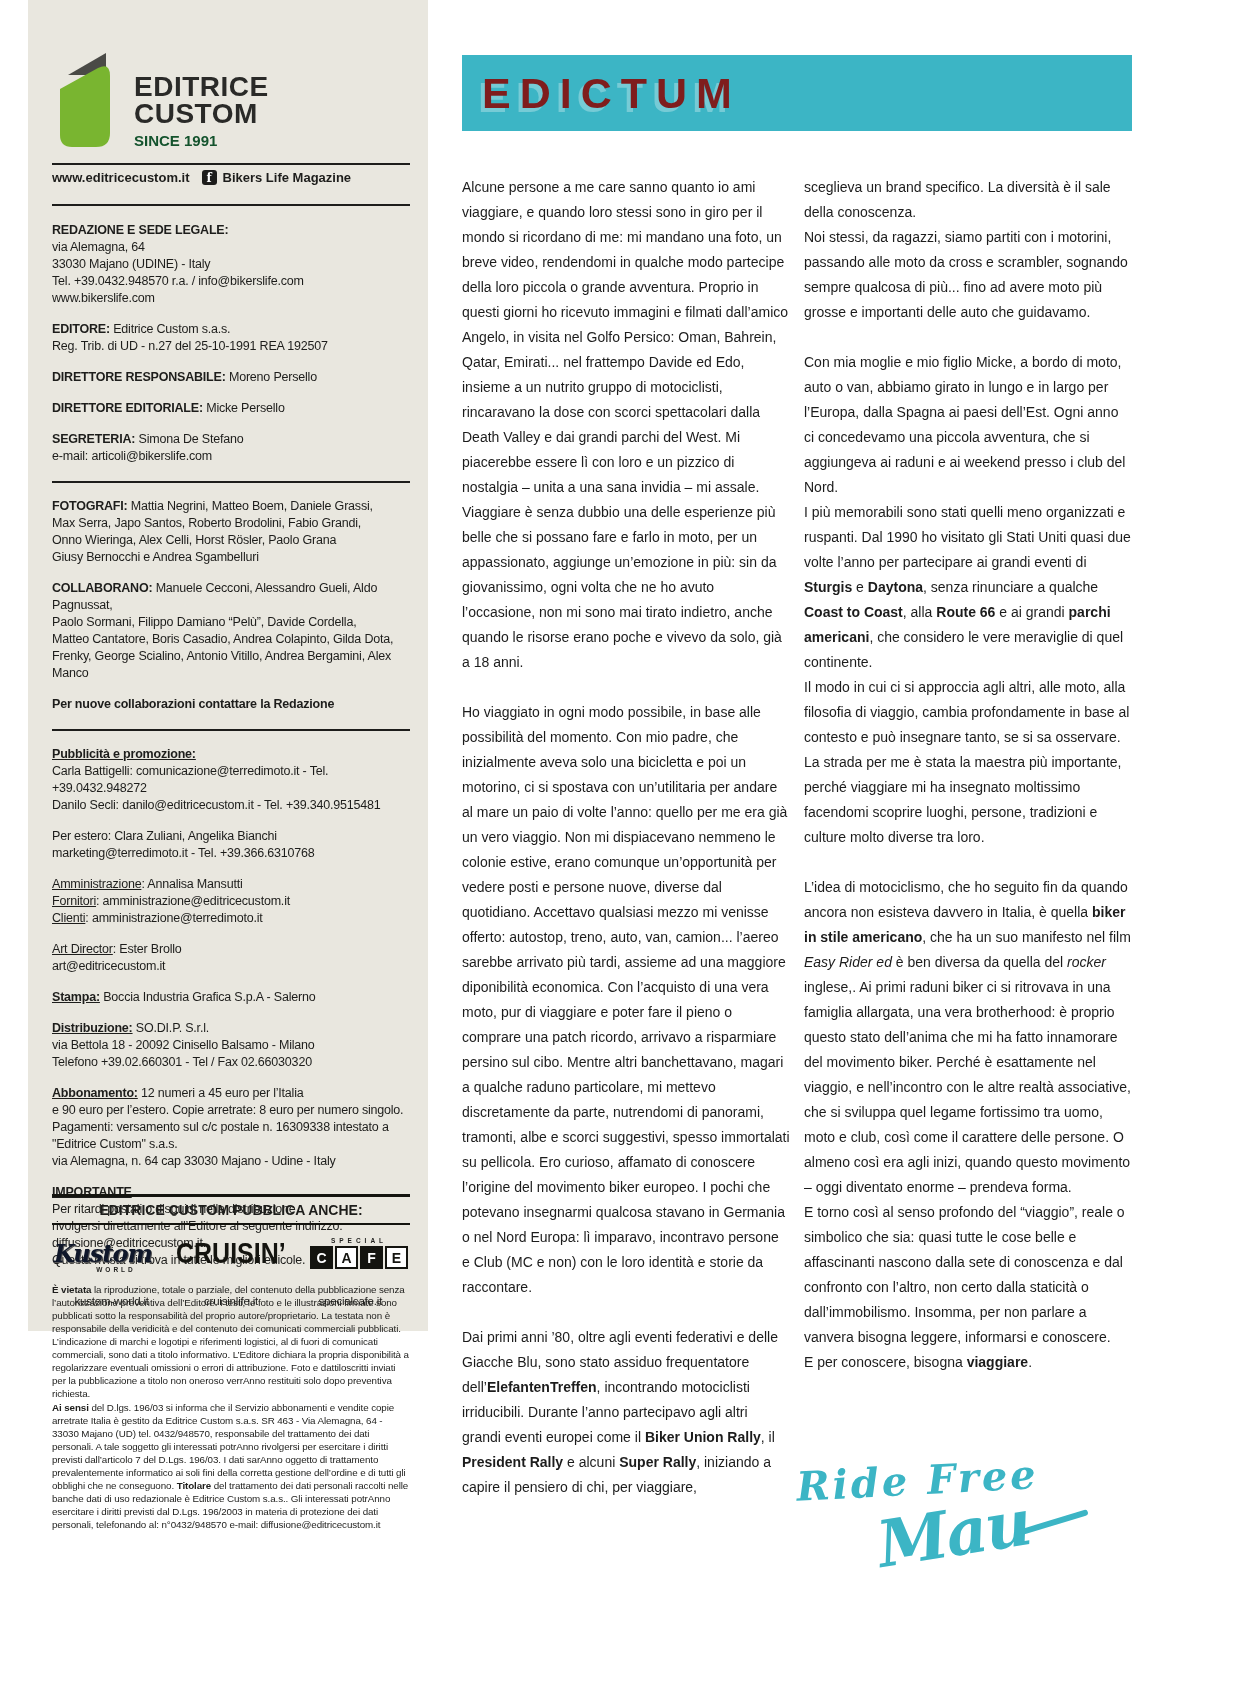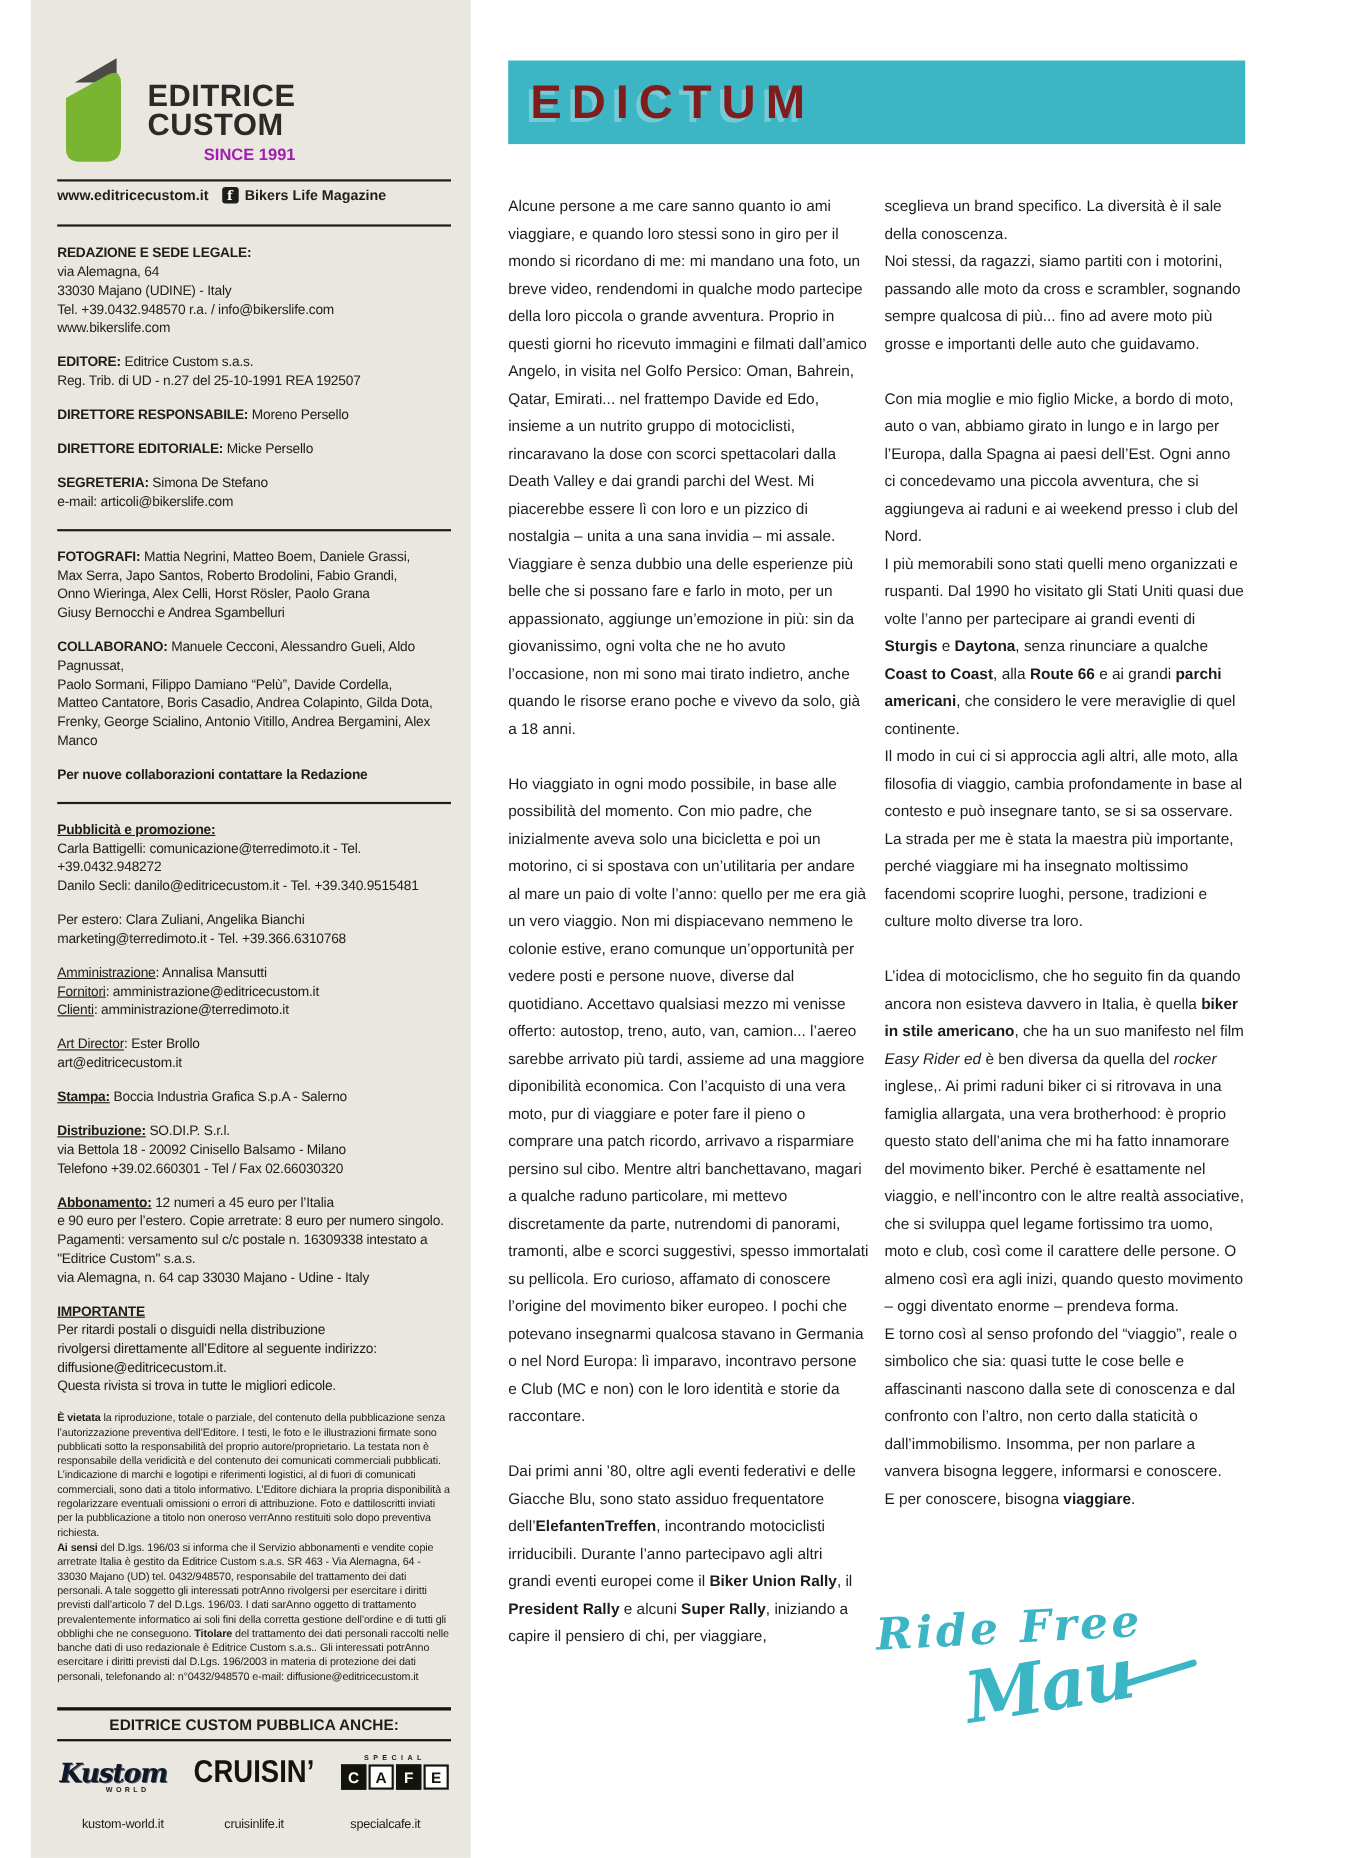--- a/index.html
+++ b/index.html
@@ -1,25 +1,25 @@
 <!DOCTYPE html>
 <html><head>
 <meta charset="utf-8">
 <style>
   html,body{margin:0;padding:0;background:#fff;}
   .page{position:relative;width:1240px;height:1689px;background:#ffffff;overflow:hidden;
         font-family:"Liberation Sans",sans-serif;color:#1d1d1b;}
   
-  .sidebar{position:absolute;left:28px;top:0;width:400px;height:1689px;background:#e9e7df;
+  .sidebar{position:absolute;left:28px;top:0;width:400px;height:1331px;background:#e9e7df;
            box-sizing:border-box;padding:45px 18px 0 24px;}
   .logo-row{display:flex;align-items:flex-start;}
   .logo-mark{width:72px;height:104px;flex:0 0 auto;}
   .logo-text{margin-left:10px;margin-top:28px;}
   .logo-l1,.logo-l2{font-size:28px;line-height:27px;font-weight:bold;letter-spacing:.5px;color:#2a2a28;}
-  .logo-l3{font-size:15px;font-weight:bold;margin-top:5px;color:#a21caf;text-align:right;}
+  .logo-l3{font-size:15px;font-weight:bold;margin-top:5px;color:#14532d;}
   .srule2{border-top:2px solid #1d1d1b;margin-top:14px;}
   .site-line{display:flex;align-items:center;font-weight:bold;font-size:13px;padding:5px 0 5px 0;}
   .fb-icon{display:inline-flex;align-items:center;justify-content:center;width:15px;height:15px;
            background:#1d1d1b;color:#fff;border-radius:3px;font-size:12px;font-weight:bold;
            margin:0 6px 0 12px;font-family:"DejaVu Serif",serif;}
   .blocks{margin-top:16px;}
   .sblock{margin-bottom:14px;}
   .sline{font-size:12.5px;line-height:17px;letter-spacing:-0.2px;}
   .srule{border-top:2px solid #1d1d1b;margin:16px 0 15px 0;}
   .rb{font-weight:bold;}

